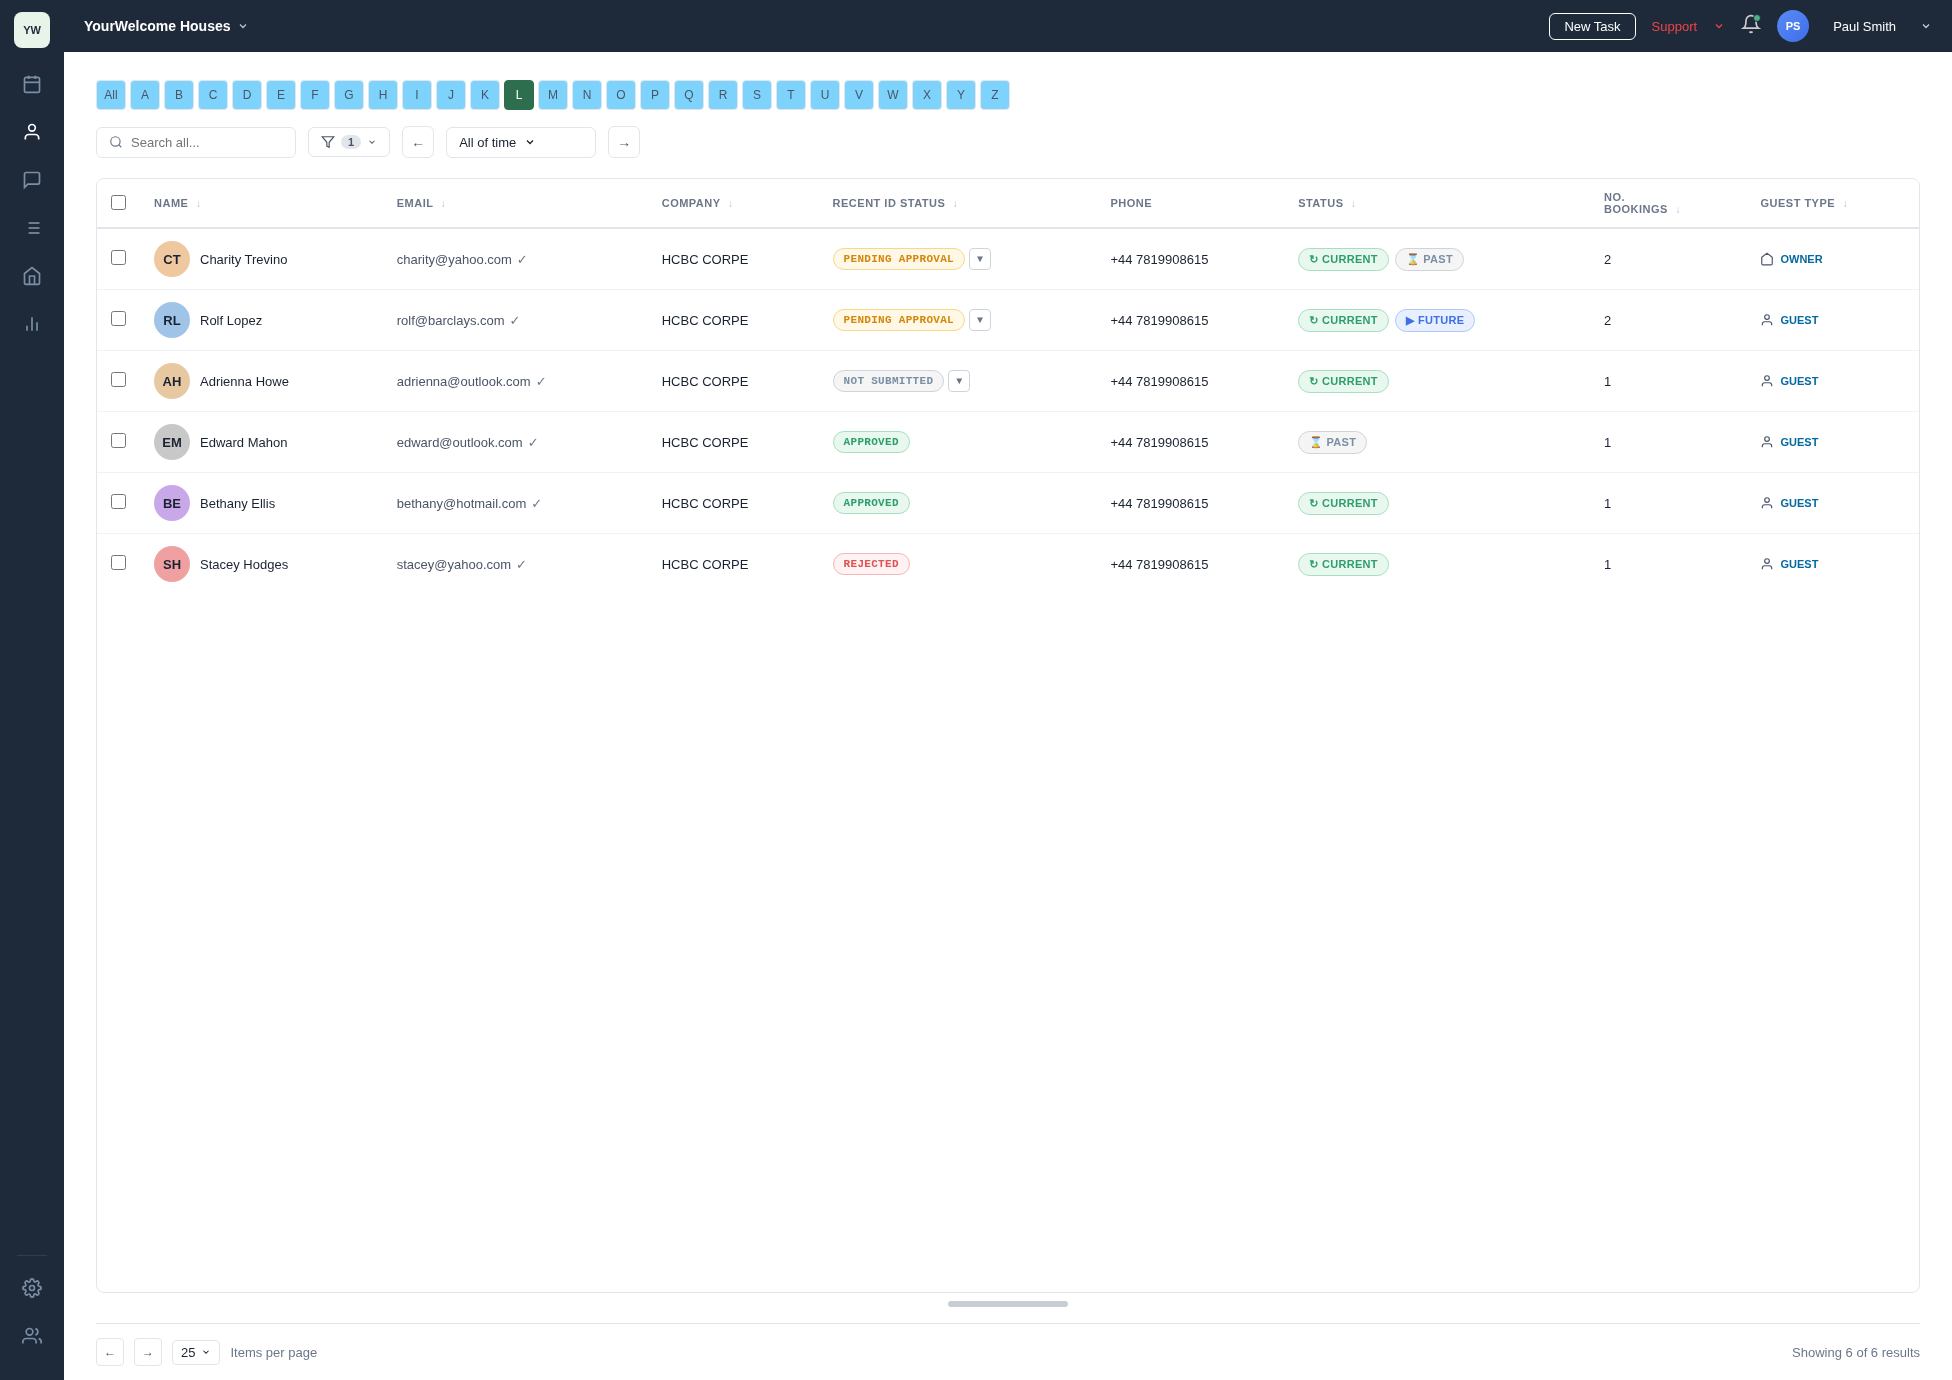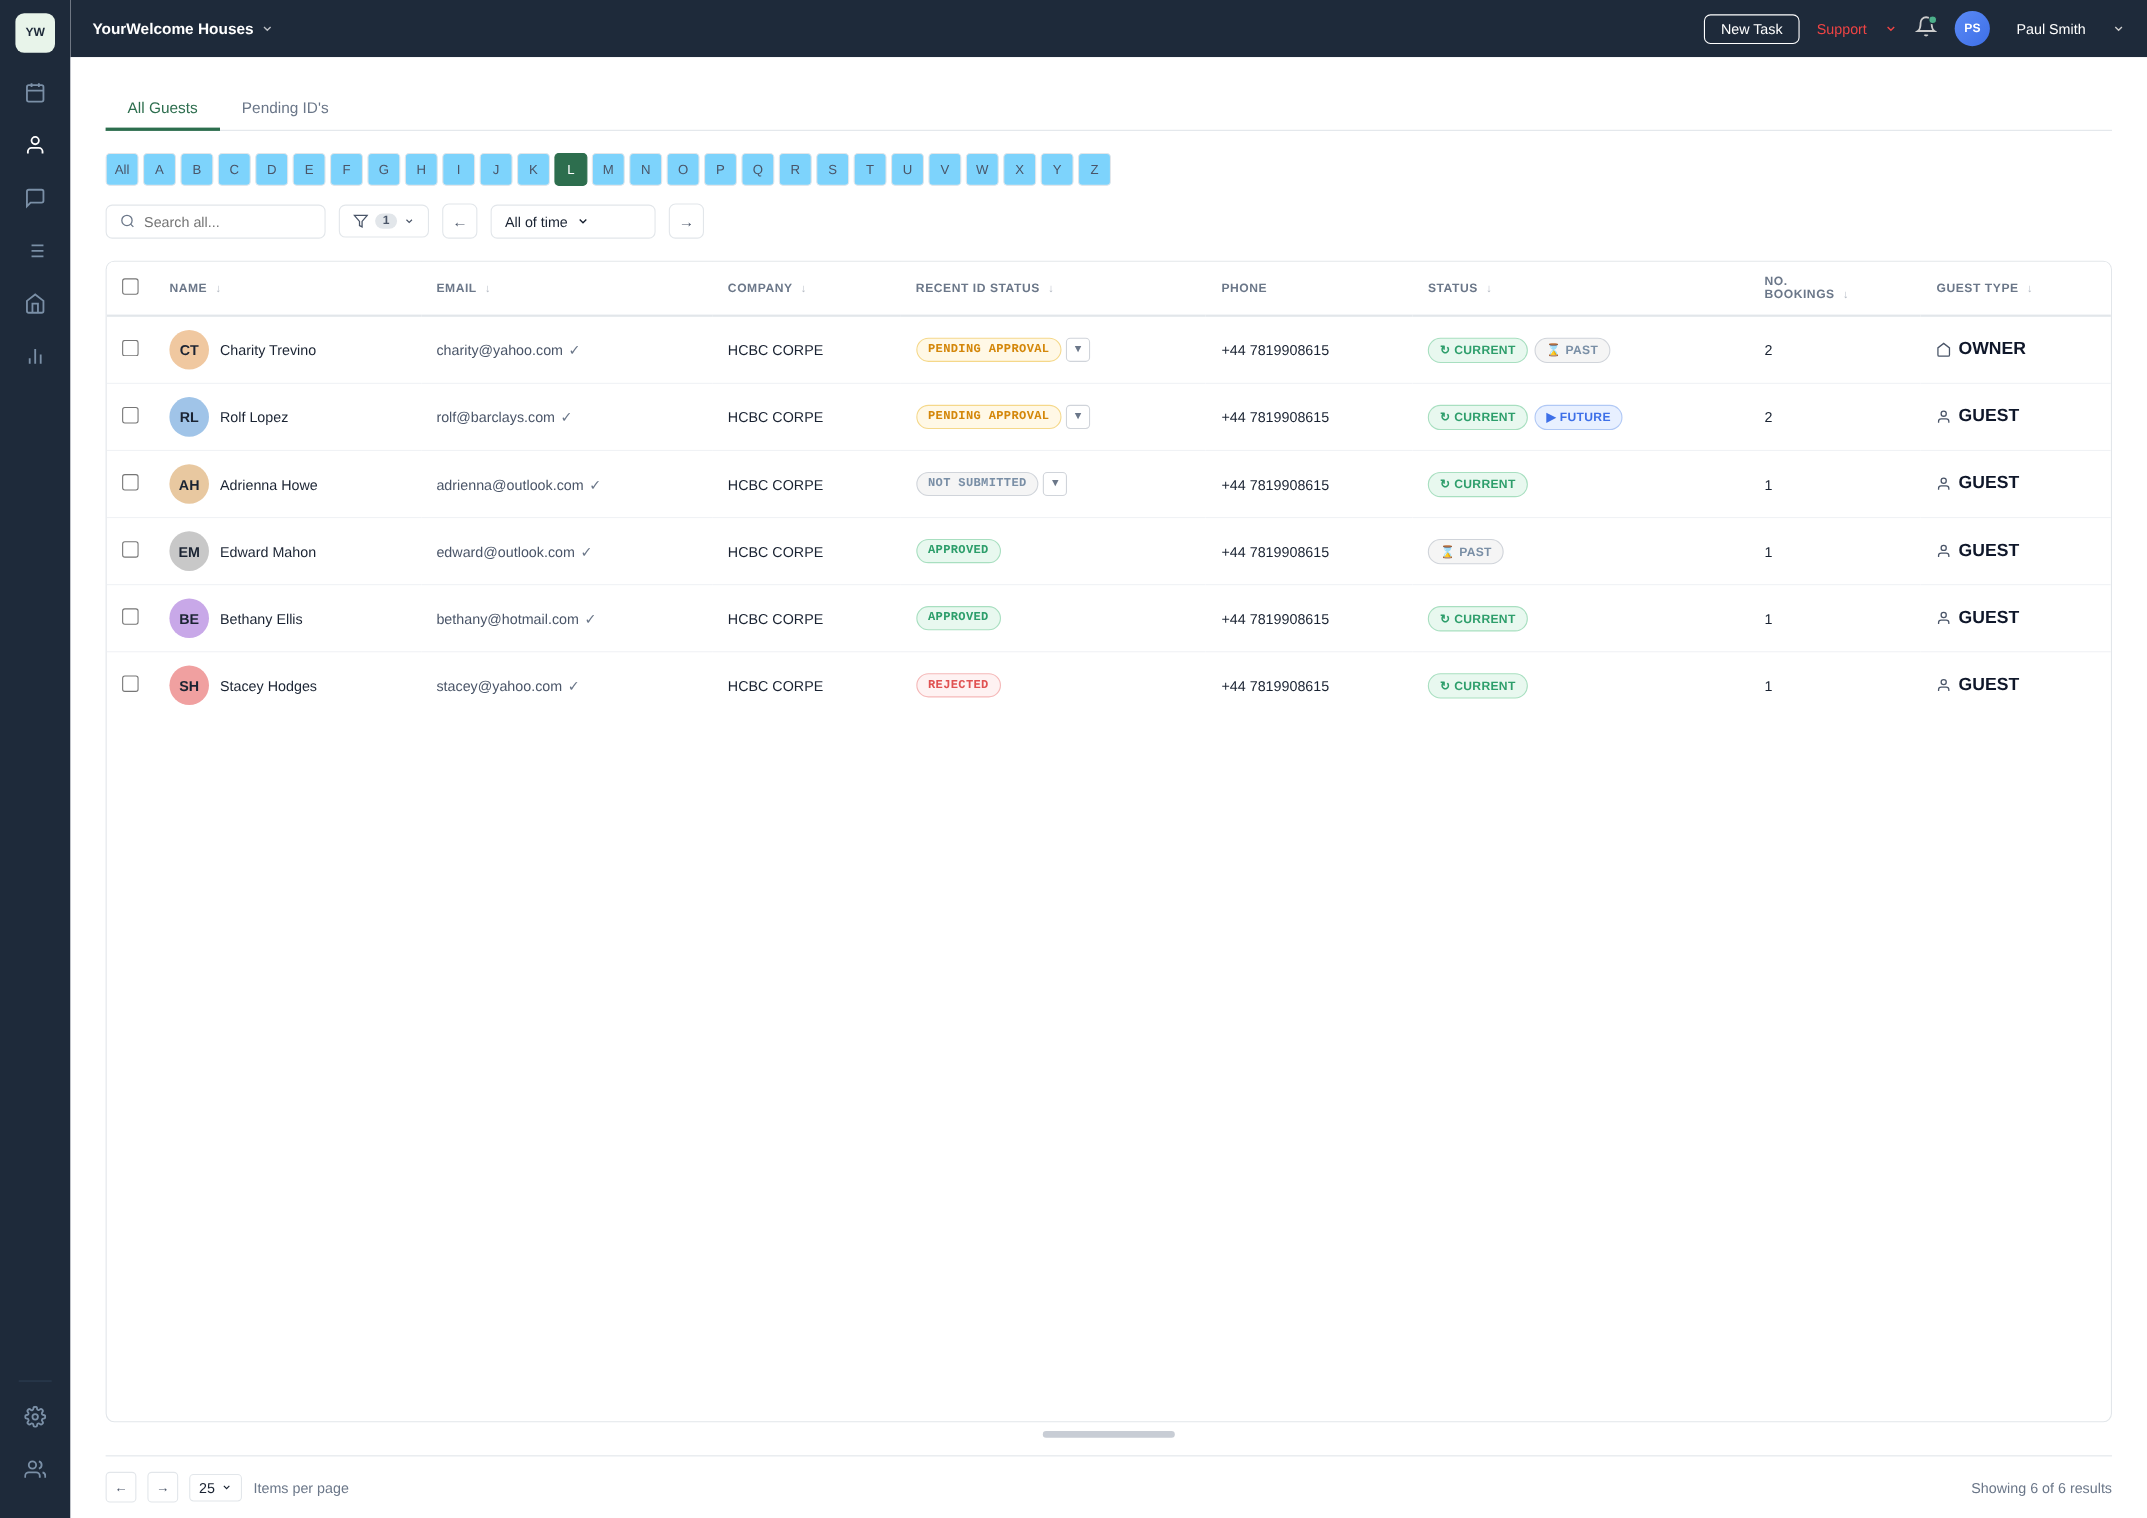--- a/index.html
+++ b/index.html
@@ -349,21 +349,21 @@
       width: 22px; height: 22px;
       border: 1px solid #d0d4da;
       border-radius: 4px;
       display: flex; align-items: center; justify-content: center;
       cursor: pointer;
       font-size: 10px; color: #6b7789;
       background: #fff;
     }
     .status-cell { display: flex; align-items: flex-start; gap: 6px; }
 
-    .guest-type-cell { display: flex; align-items: center; gap: 6px; color: #0f172a; font-size: 16px; font-weight: 600; }
+    .guest-type-cell { display: flex; align-items: center; gap: 6px; color: #0369a1; font-size: 11px; font-weight: 600; }
 
     
     .av-1 { background: #f0c8a0; }
     .av-2 { background: #a0c4e8; }
     .av-3 { background: #e8c8a0; }
     .av-4 { background: #c8c8c8; }
     .av-5 { background: #c8a8e8; }
     .av-6 { background: #f0a0a0; }
 
     
@@ -510,24 +510,20 @@
       <span>Paul Smith</span>
       <svg width="12" height="12" viewBox="0 0 24 24" fill="none" stroke="#ccc" stroke-width="2.5">
           <polyline points="6 9 12 15 18 9"></polyline>
         </svg>
     </div>
   </div>
 
   <div class="main-content">
 
 
-    <div class="tabs">
-      <div class="tab active">All Guests</div>
-      <div class="tab">Pending ID's</div>
-    </div>
 
     <div class="alpha-filter">
       <button class="alpha-btn">All</button>
       <button class="alpha-btn">A</button>
       <button class="alpha-btn">B</button>
       <button class="alpha-btn">C</button>
       <button class="alpha-btn">D</button>
       <button class="alpha-btn">E</button>
       <button class="alpha-btn">F</button>
       <button class="alpha-btn">G</button>

